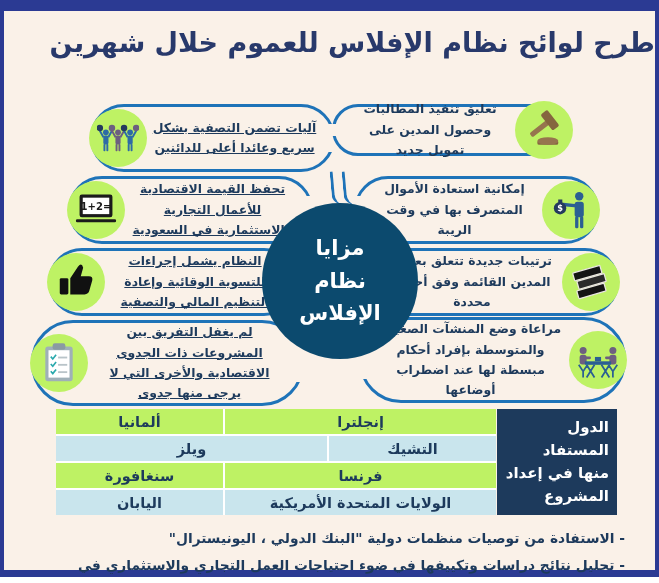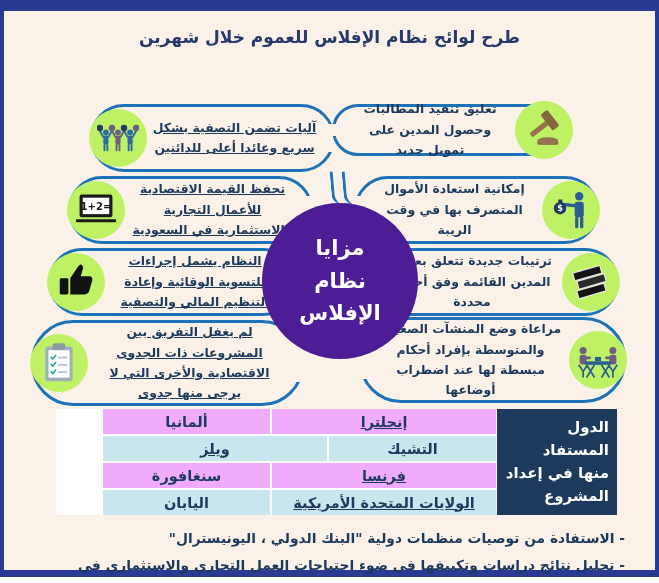--- a/index.html
+++ b/index.html
@@ -1,51 +1,51 @@
 <!DOCTYPE html>
 <html lang="ar"><head>
 <meta charset="utf-8">
 <style>
   html,body{margin:0;padding:0;background:#ffffff;}
   body{width:659px;height:583px;overflow:hidden;font-family:"DejaVu Sans",sans-serif;}
   #frame{position:absolute;left:0;top:0;width:651px;height:559px;
          border-top:11px solid #2b3a93;border-bottom:7px solid #2b3a93;
          border-left:4px solid #2b3a93;border-right:4px solid #2b3a93;
          background:#faf1e8;}
-  .title{position:absolute;left:0;top:16px;width:100%;text-align:center;
-         color:#28396b;font-size:17px;font-weight:bold;direction:rtl;}
+  .title{position:absolute;left:0;top:16px;width:100%;text-align:right;
+         color:#28396b;font-size:27px;font-weight:bold;direction:rtl;}
   
   .bubble{position:absolute;border:3.5px solid #1e73b8;border-radius:36px;box-sizing:border-box;}
   .bubble .mouth{position:absolute;width:12px;top:17px;bottom:17px;background:#faf1e8;}
   .bubble.tall .mouth{top:21px;bottom:21px;}
   .bubble.left .mouth{right:-6px;}
   .bubble.right .mouth{left:-6px;}
   .icon-circle{position:absolute;top:50%;transform:translateY(-50%);width:58px;height:58px;
          border-radius:50%;background:#bef264;display:flex;align-items:center;justify-content:center;}
   .bubble.left .icon-circle{left:-4px;}
   .bubble.right .icon-circle{right:-4px;}
   .icon-circle svg{width:42px;height:42px;}
   .btext{position:absolute;top:0;bottom:0;display:flex;align-items:center;justify-content:center;
          text-align:center;color:#1d3a5c;font-size:12.4px;font-weight:bold;line-height:1.65;direction:rtl;}
   .bubble.left .btext{left:58px;right:14px;text-decoration:underline;}
   .bubble.right .btext{right:58px;left:14px;}
   .center-circle{position:absolute;left:258px;top:192px;width:156px;height:156px;border-radius:50%;
-         background:#4c1d95;display:flex;flex-direction:column;align-items:center;justify-content:center;
+         background:#0c4a6e;display:flex;flex-direction:column;align-items:center;justify-content:center;
          color:#ffffff;font-size:21px;font-weight:bold;line-height:1.55;direction:rtl;z-index:3;}
   .conn{position:absolute;width:8px;height:34px;border-left:3.5px solid #1e73b8;
          border-radius:0 0 0 14px;z-index:2;}
   
   .ctable{position:absolute;left:52px;top:398px;width:440px;display:grid;grid-template-rows:repeat(4,25px);
          row-gap:2px;background:#ffffff;z-index:1;}
   .crow{display:flex;direction:rtl;column-gap:2px;background:#ffffff;}
   .ccell{display:flex;align-items:center;justify-content:center;color:#1d3a5c;
          font-size:14.5px;font-weight:bold;direction:rtl;}
-  .ccell.rcol{width:224px;text-decoration:underline;}
+  .ccell.rcol{width:271px;}
   .ccell.lcol{width:167px;}
-  .crow.odd .ccell{background:#f0abfc;}
+  .crow.odd .ccell{background:#bef264;}
   .crow.even .ccell{background:#c9e5ed;}
   .tlabel{position:absolute;left:493px;top:398px;width:120px;height:106px;background:#1d3a5c;
          color:#ffffff;font-size:15px;font-weight:bold;line-height:1.55;direction:rtl;
          display:flex;flex-direction:column;justify-content:center;padding-right:8px;box-sizing:border-box;}
   
   .notes{position:absolute;right:30px;left:30px;top:514px;text-align:right;direction:rtl;
          color:#1d3a5c;font-size:13.8px;font-weight:bold;line-height:27px;}
 </style>
 </head>
 <body>

